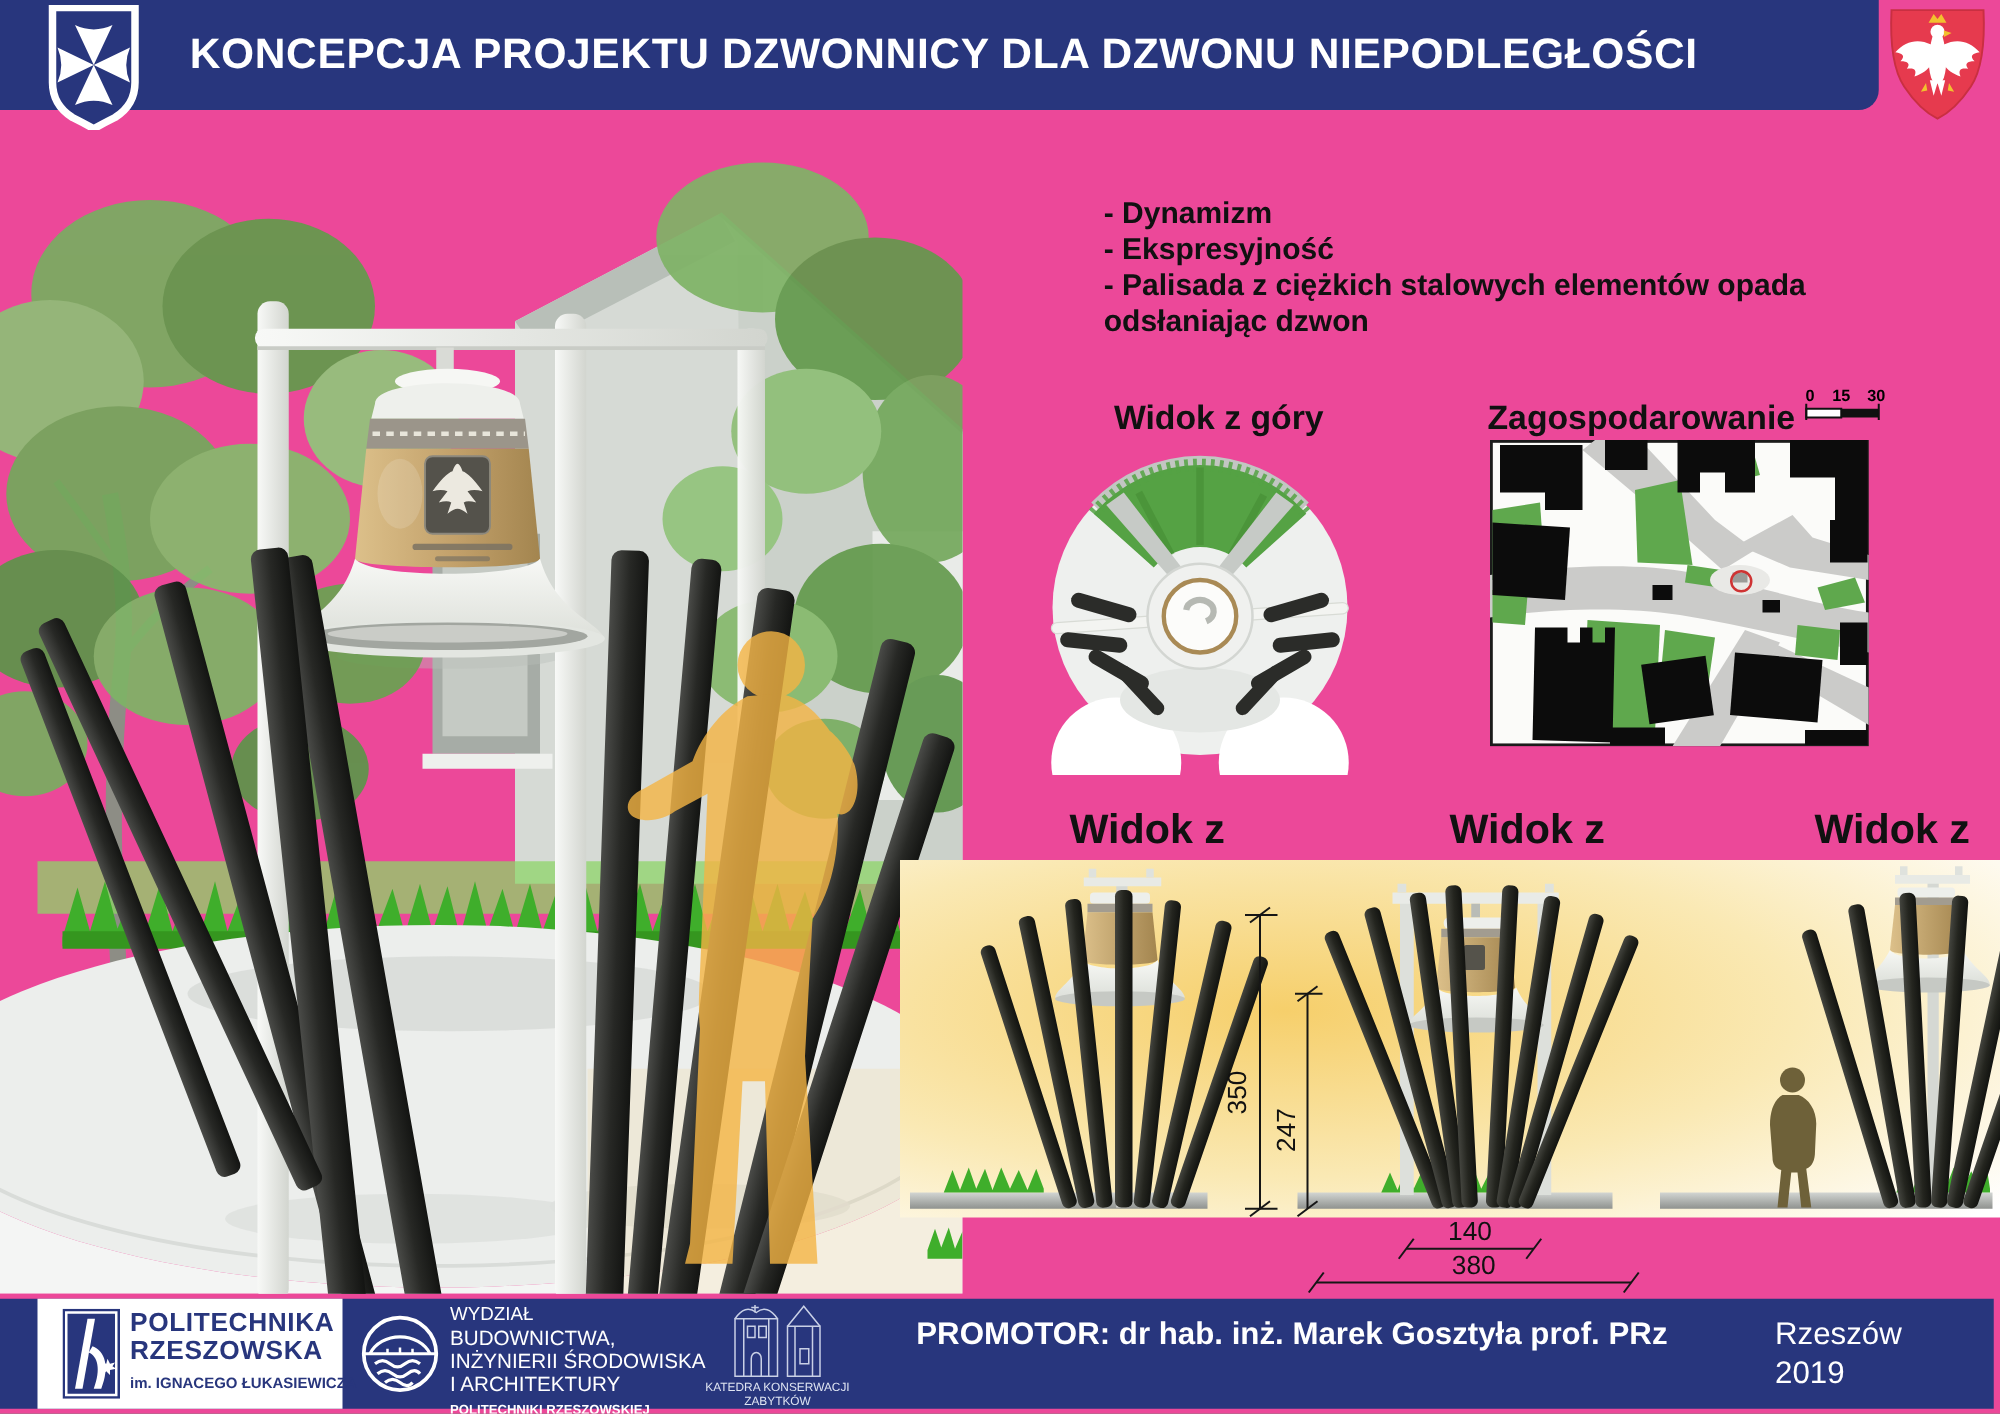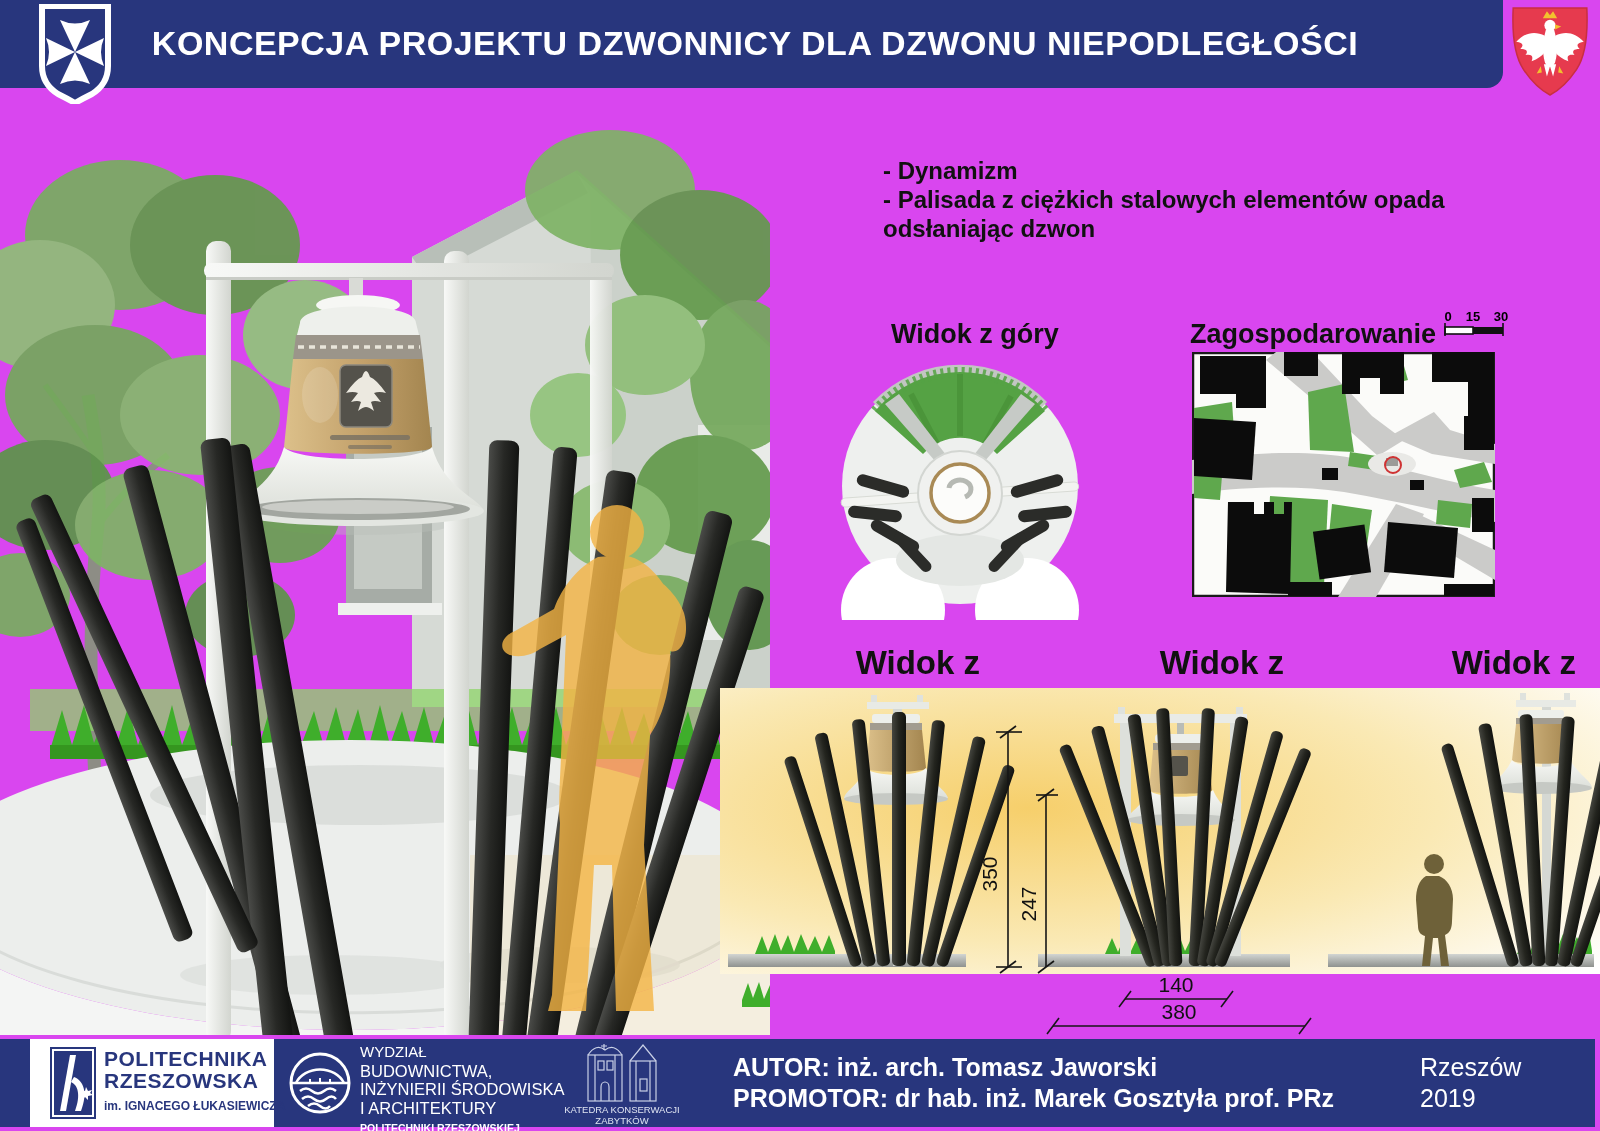--- a/index.html
+++ b/index.html
@@ -1,18 +1,18 @@
 <!DOCTYPE html>
 <html><head>
 <meta charset="utf-8">
 <style>
   html,body{margin:0;padding:0;background:#888;}
   *{box-sizing:border-box;}
   #poster{
-    position:relative;width:1600px;height:1131px;background:#d946ef;overflow:hidden;
+    position:relative;width:1600px;height:1131px;background:#ec4899;overflow:hidden;
     font-family:"Liberation Sans","DejaVu Sans",sans-serif;color:#111;
   }
   .abs{position:absolute;}
   
   #header-bar{left:0;top:0;width:1503px;height:88px;background:#28367d;border-radius:0 0 16px 0;}
   #main-title{left:135px;top:24px;width:1240px;text-align:center;color:#ffffff;
     font-size:34px;font-weight:bold;letter-spacing:.5px;white-space:nowrap;}
   
   #concept-heading{left:883px;top:102px;width:660px;text-align:center;font-size:32px;font-weight:bold;}
   #concept-bullets{left:883px;top:156px;width:660px;text-align:left;font-size:24px;font-weight:bold;line-height:29px;}
@@ -189,20 +189,21 @@
 
     <g fill="#f4b444" opacity=".8">
       <circle cx="617" cy="437" r="27"></circle>
       <path d="M598,462 C578,472 562,492 554,514 L515,536 C500,542 498,556 510,560 C520,563 532,560 540,554 L566,540 L562,636 C560,690 558,710 560,728 L552,900 L548,916 L586,916 L594,770 L612,770 L616,916 L654,916 L644,750 L650,640 C664,620 672,588 670,556 C682,560 690,540 684,518 C678,500 660,486 664,490 C652,472 636,460 620,460 Z"></path>
     </g>
     <path fill="#3fae2b" d="M742,905 L748,888 L753,903 L759,887 L764,904 L770,890 L770,912 L742,912 Z"></path>
   </svg>
 
   <div class="abs" id="concept-bullets">
     <div>- Dynamizm</div>
+    <div>- Ekspresyjność</div>
     <div>- Palisada z ciężkich stalowych elementów opada odsłaniając dzwon</div>
   </div>
 
   <div class="abs view-label" id="label-top">Widok z góry</div>
   <div class="abs view-label" id="label-siteplan">Zagospodarowanie</div>
 
   <svg class="abs" style="left:1440px;top:306px" width="72" height="40" viewBox="0 0 72 40">
     <text x="8" y="15" font-size="13" font-weight="bold" text-anchor="middle">0</text>
     <text x="33" y="15" font-size="13" font-weight="bold" text-anchor="middle">15</text>
     <text x="61" y="15" font-size="13" font-weight="bold" text-anchor="middle">30</text>
@@ -472,21 +473,20 @@
       <path d="M66,20 L79,4 L92,20"></path>
       <line x1="72" y1="20" x2="72" y2="60"></line>
         <line x1="86" y1="20" x2="86" y2="60"></line>
       <rect x="76" y="38" width="7" height="12"></rect>
     </g>
     <text x="58" y="72" text-anchor="middle" font-size="9.5" fill="#dfe4f2" font-family="Liberation Serif, DejaVu Serif, serif">KATEDRA KONSERWACJI</text>
     <text x="58" y="83" text-anchor="middle" font-size="9.5" fill="#dfe4f2" font-family="Liberation Serif, DejaVu Serif, serif">ZABYTKÓW</text>
   </svg>
 
   <div class="abs" id="author-block">
-    <div>AUTOR: inż. arch. Tomasz Jaworski</div>
     <div>PROMOTOR:  dr hab. inż. Marek Gosztyła prof. PRz</div>
   </div>
   <div class="abs" id="city-block">
     <div>Rzeszów</div>
     <div>2019</div>
   </div>
 
 </div>
 
 </body></html>

